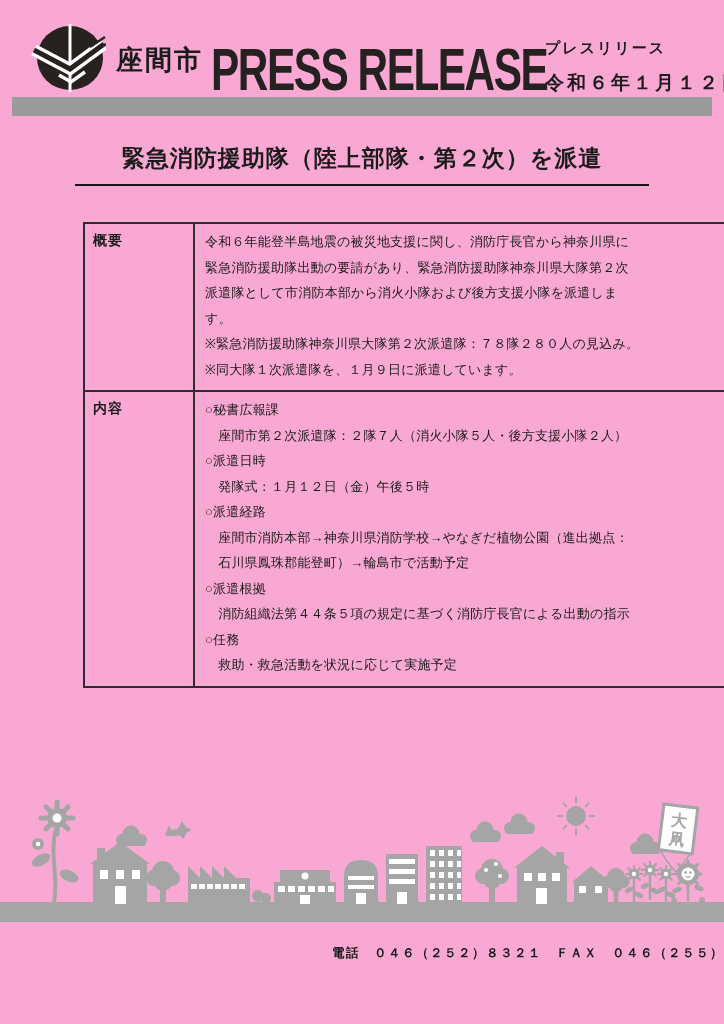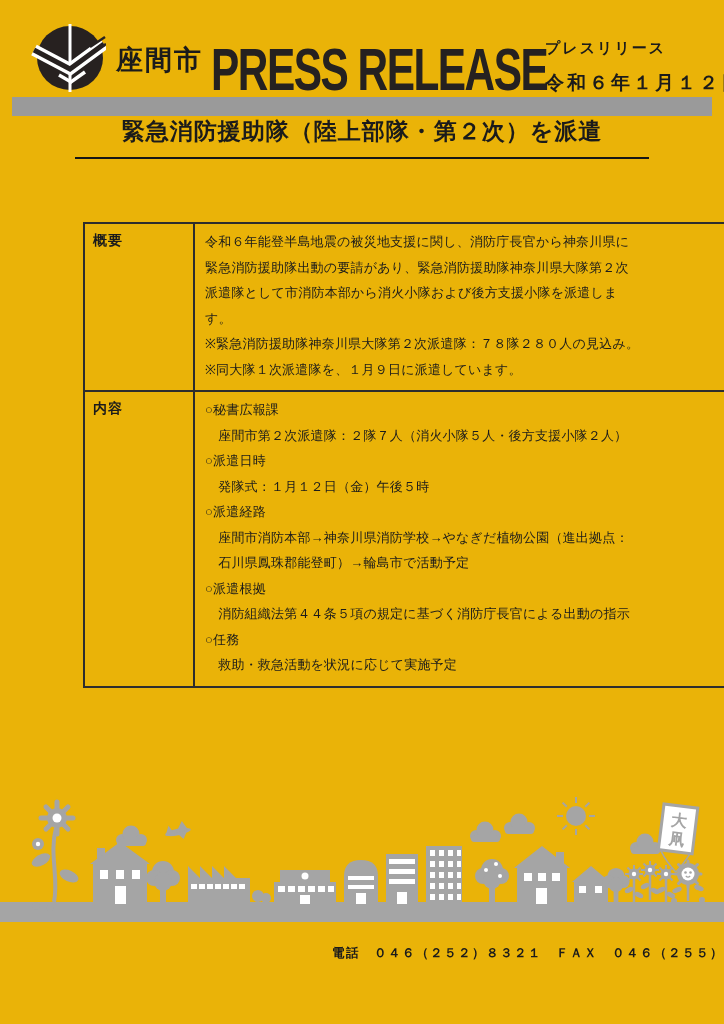--- a/index.html
+++ b/index.html
@@ -4,21 +4,21 @@
 <style>
   * { margin:0; padding:0; box-sizing:border-box; }
   html,body { width:724px; height:1024px; }
   body {
     background:#ffffff;
     font-family:"Liberation Sans","DejaVu Sans",sans-serif;
     color:#1b1b1b;
     position:relative;
     overflow:hidden;
   }
-  .page { position:absolute; inset:0; background:#eab308; }
+  .page { position:absolute; inset:0; background:#f9a8d4; }
 
   
   .logo { position:absolute; top:24px; left:30px; width:76px; height:68px; }
   .city-name {
     position:absolute; top:42px; left:116px;
     font-size:27px; font-weight:bold; letter-spacing:2px; white-space:nowrap;
   }
   .pr-en-wrap { position:absolute; top:28px; left:211px; width:330px; height:52px; overflow:visible;margin-top:12px; }
   .pr-en {
     font-size:58px; font-weight:bold; line-height:1;
@@ -26,21 +26,21 @@
     transform:scale(0.73,1.02); transform-origin:left top; display:inline-block;
   }
   .pr-right { position:absolute; top:39px; left:545px; }
   .pr-ja { font-size:15px; font-weight:bold; letter-spacing:2px; white-space:nowrap; }
   .pr-date { font-size:19px; font-weight:bold; letter-spacing:3px; margin-top:12px; white-space:nowrap; }
 
   .gray-bar { position:absolute; top:97px; left:12px; width:700px; height:19px; background:#9a9a9a; }
 
   
   .title-block {
-    position:absolute; top:116px; left:75px; width:574px;
+    position:absolute; top:143px; left:75px; width:574px;
     text-align:center; border-bottom:2px solid #161616; padding-bottom:10px;
   }
   .title-block h1 { font-size:23px; font-weight:bold; letter-spacing:1px; white-space:nowrap; }
 
   
   .info-table {
     position:absolute; top:192px; left:83px; width:650px;
     border-collapse:collapse; table-layout:fixed;margin-top:30px;
   }
   .info-table td { border:2px solid #2d2d2d; vertical-align:top; }

